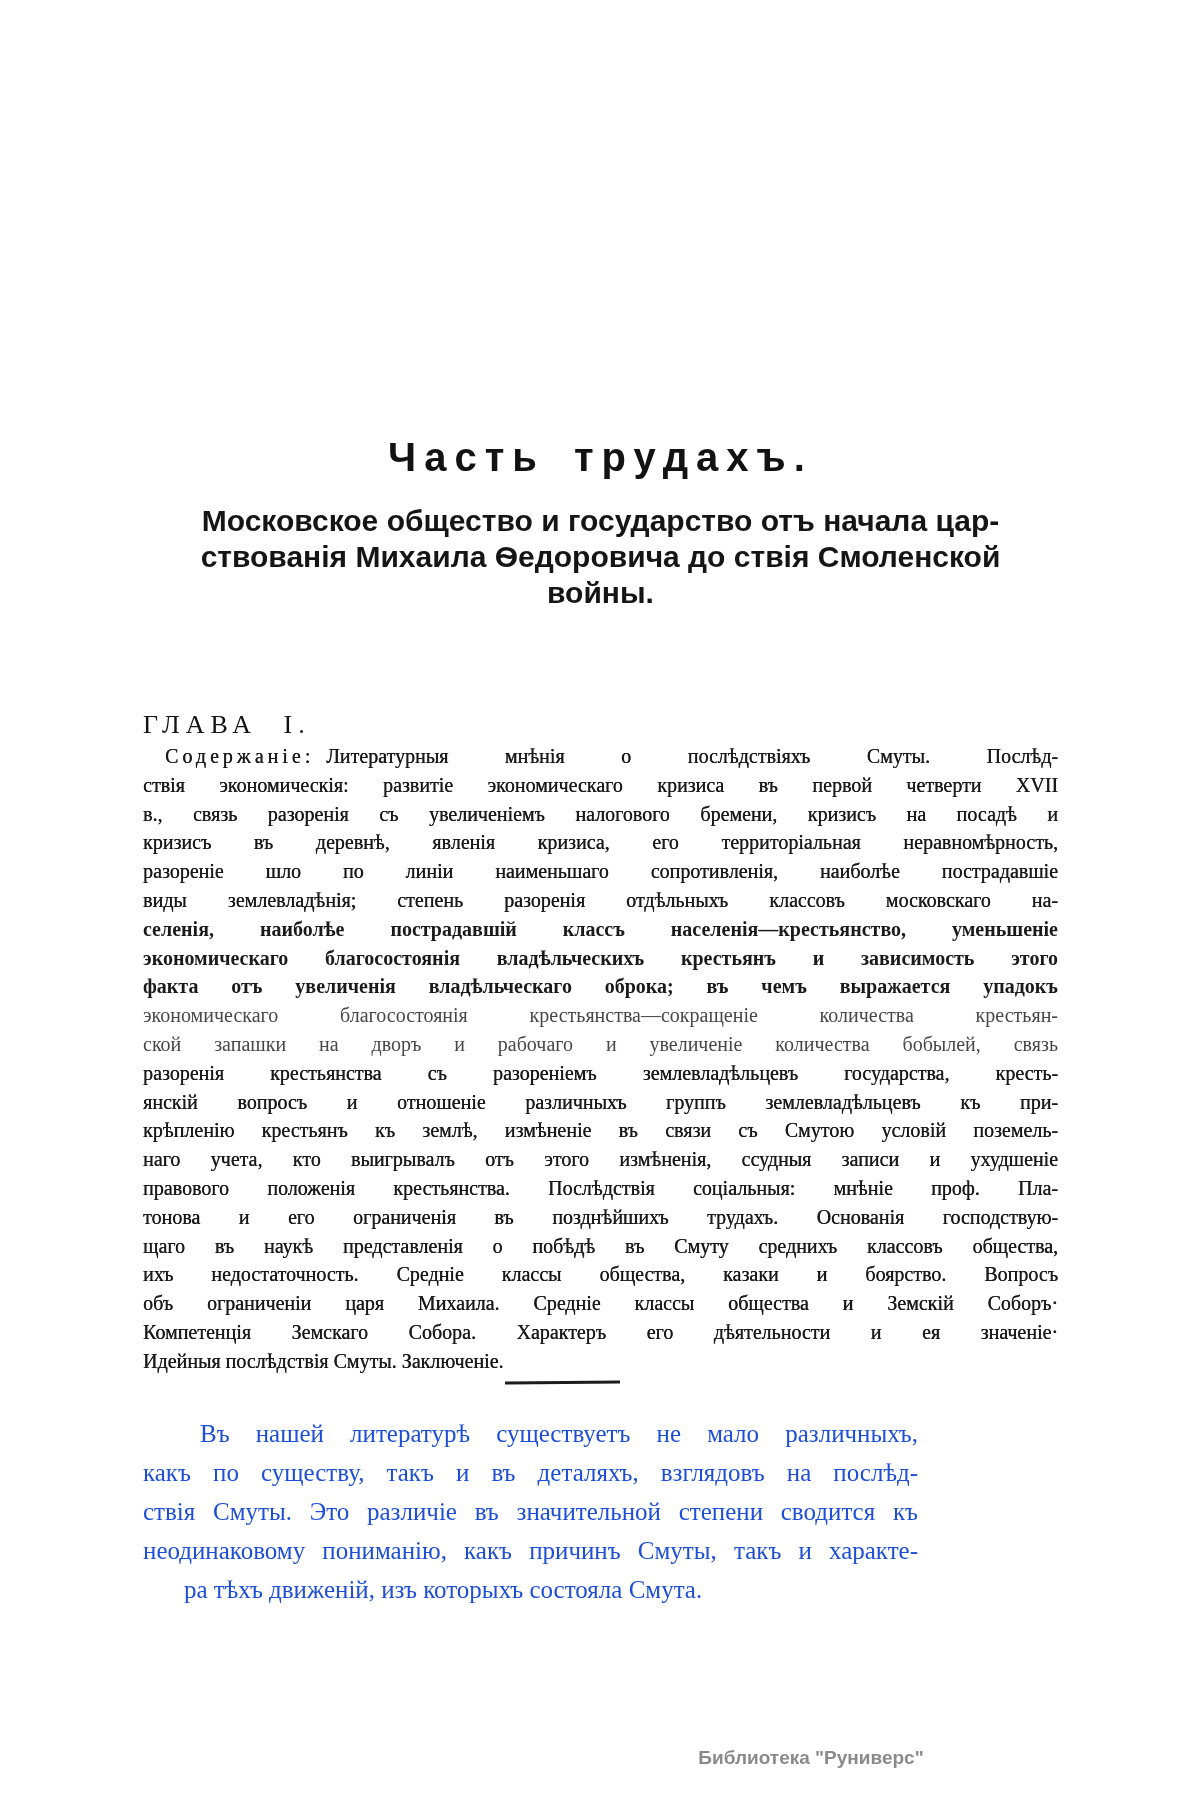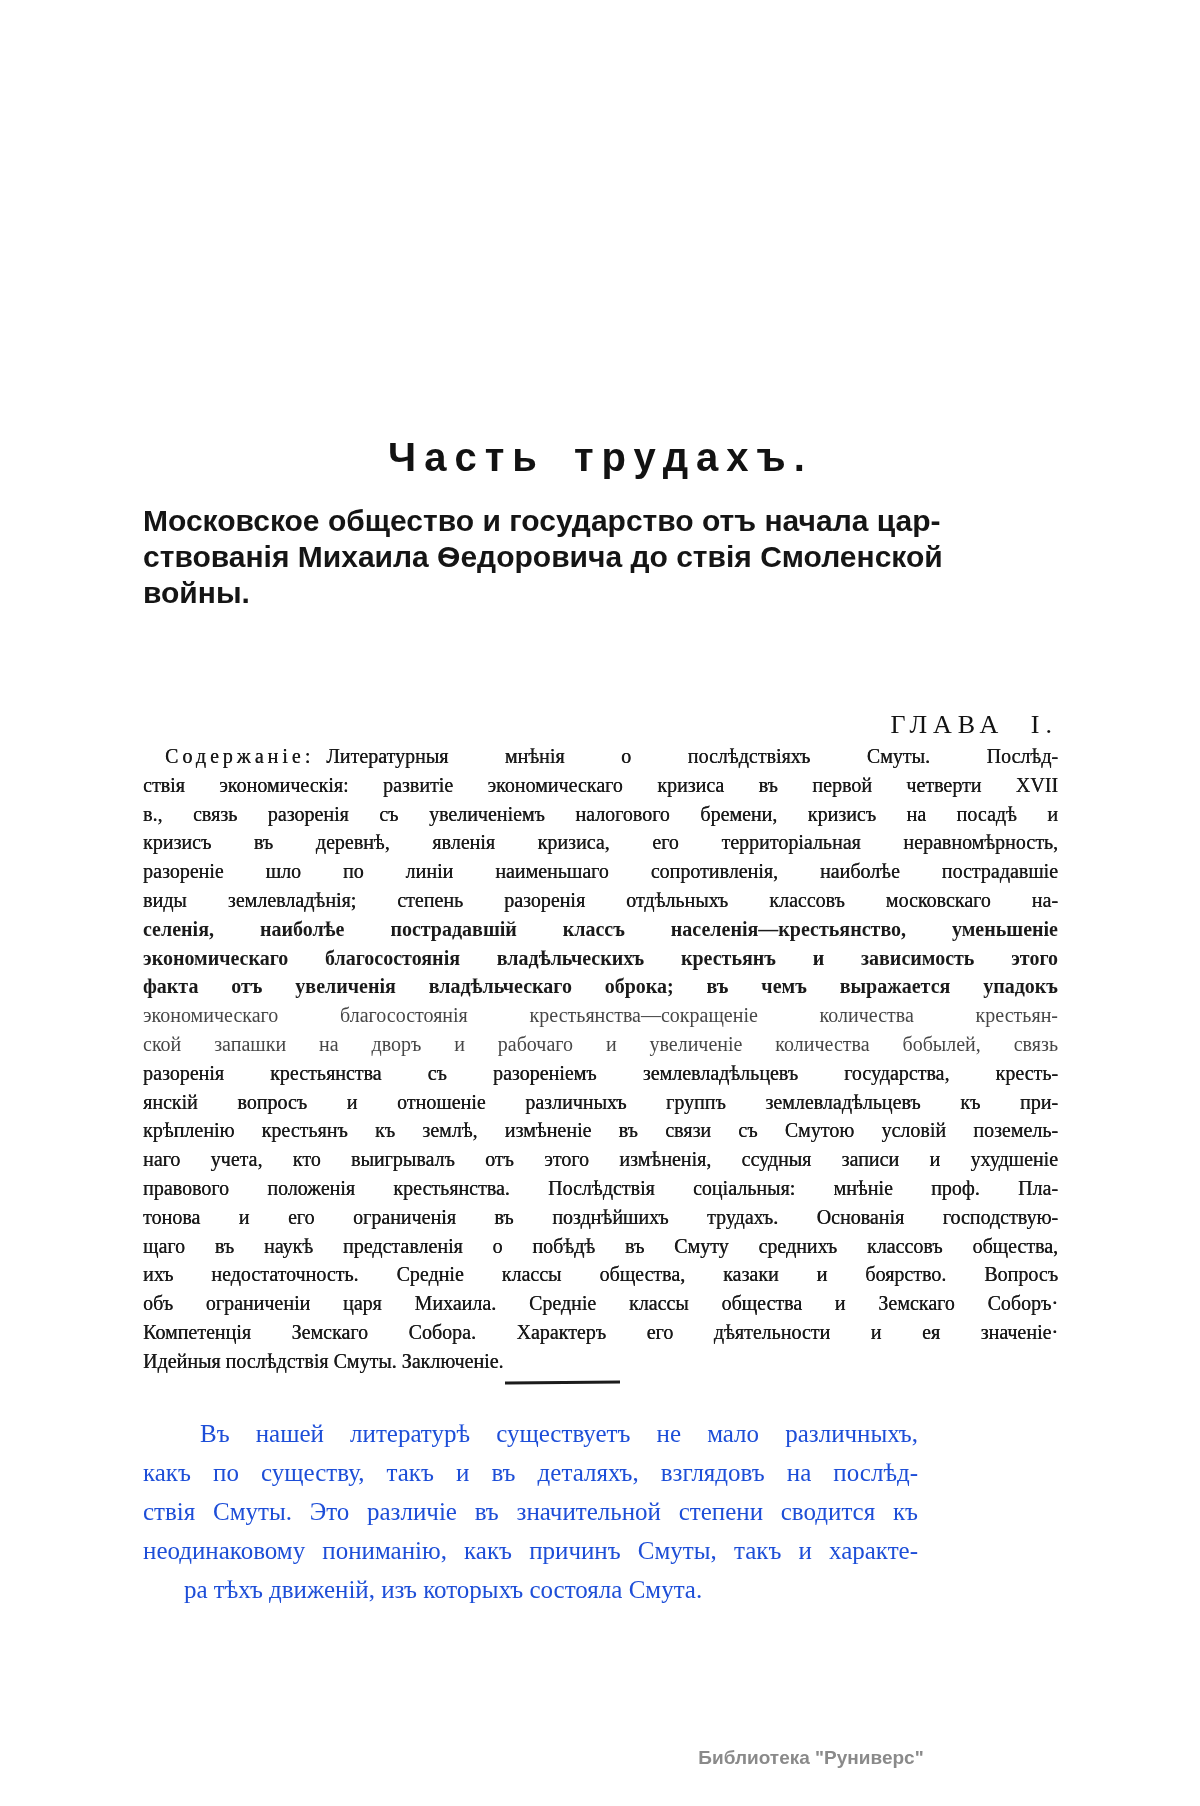--- a/index.html
+++ b/index.html
@@ -29,33 +29,33 @@
     word-spacing: 10px;
     text-align: center;
     color: #121212;
   }
   .part-subtitle {
     margin-top: 26px;
     font-family: "Liberation Sans", "DejaVu Sans", sans-serif;
     font-weight: bold;
     font-size: 30px;
     line-height: 36px;
-    text-align: left;
+    text-align: center;
     color: #151515;
   }
   
   .chapter-heading {
     margin: 99px 0 0 0;
     font-family: "Liberation Serif", "DejaVu Serif", serif;
     font-weight: normal;
     font-size: 26px;
     line-height: 30px;
     letter-spacing: 6px;
     word-spacing: 14px;
-    text-align: right;
+    text-align: left;
     color: #131313;
   }
   
   .summary {
     margin-top: 2px;
     font-family: "Liberation Serif", "DejaVu Serif", serif;
     font-size: 20px;
     line-height: 28.8px;
     color: #1a1a1a;
     text-shadow: 0.3px 0 0 currentColor;
@@ -146,21 +146,21 @@
           <div class="line">экономическаго благосостоянія крестьянства—сокращеніе количества крестьян-</div>
           <div class="line">ской запашки на дворъ и рабочаго и увеличеніе количества бобылей, связь</div>
           <div class="line">разоренія крестьянства съ разореніемъ землевладѣльцевъ государства, кресть-</div>
           <div class="line">янскій вопросъ и отношеніе различныхъ группъ землевладѣльцевъ къ при-</div>
           <div class="line">крѣпленію крестьянъ къ землѣ, измѣненіе въ связи съ Смутою условій поземель-</div>
           <div class="line">наго учета, кто выигрывалъ отъ этого измѣненія, ссудныя записи и ухудшеніе</div>
           <div class="line">правового положенія крестьянства. Послѣдствія соціальныя: мнѣніе проф. Пла-</div>
           <div class="line">тонова и его ограниченія въ позднѣйшихъ трудахъ. Основанія господствую-</div>
           <div class="line">щаго въ наукѣ представленія о побѣдѣ въ Смуту среднихъ классовъ общества,</div>
           <div class="line">ихъ недостаточность. Средніе классы общества, казаки и боярство. Вопросъ</div>
-          <div class="line">объ ограниченіи царя Михаила. Средніе классы общества и Земскаго Соборъ·</div>
+          <div class="line">объ ограниченіи царя Михаила. Средніе классы общества и Земскій Соборъ·</div>
           <div class="line">Компетенція Земскаго Собора. Характеръ его дѣятельности и ея значеніе·</div>
           <div class="line">Идейныя послѣдствія Смуты. Заключеніе.</div>
         </div>
     </section>
 
     <div class="divider"></div>
 
     <section class="body-text">
       <div class="para">
           <div class="line">Въ нашей литературѣ существуетъ не мало различныхъ,</div>

